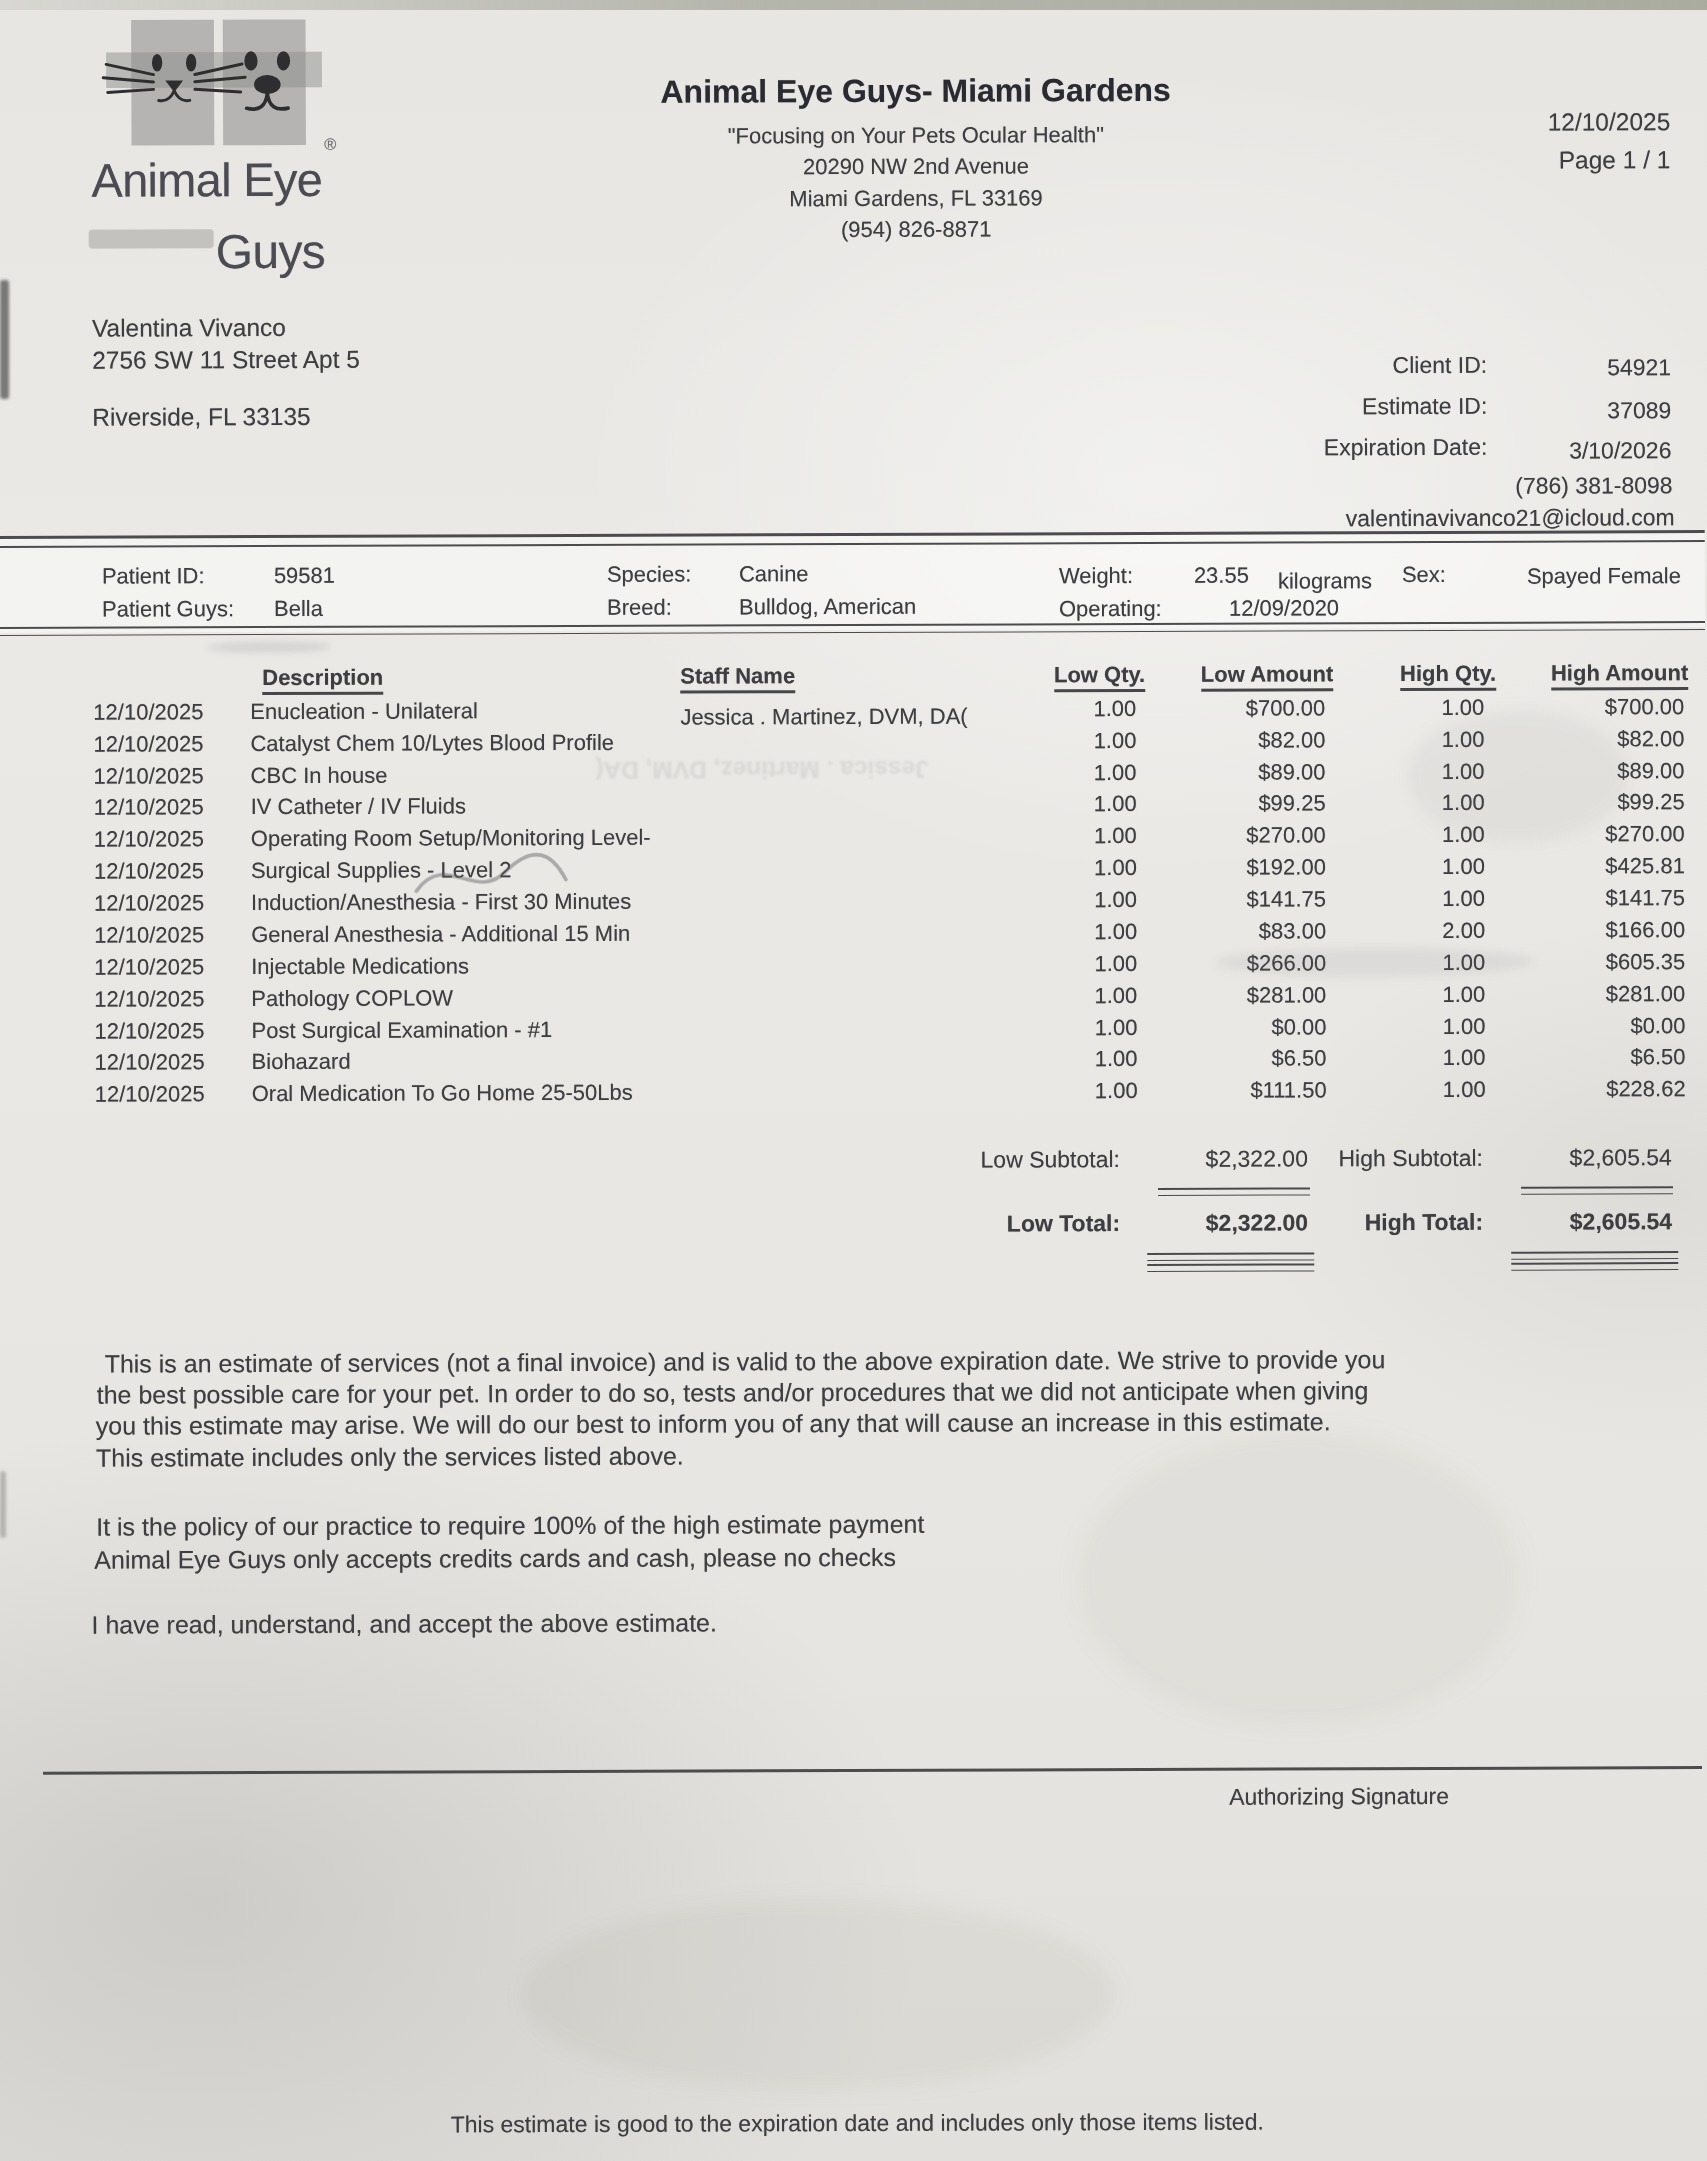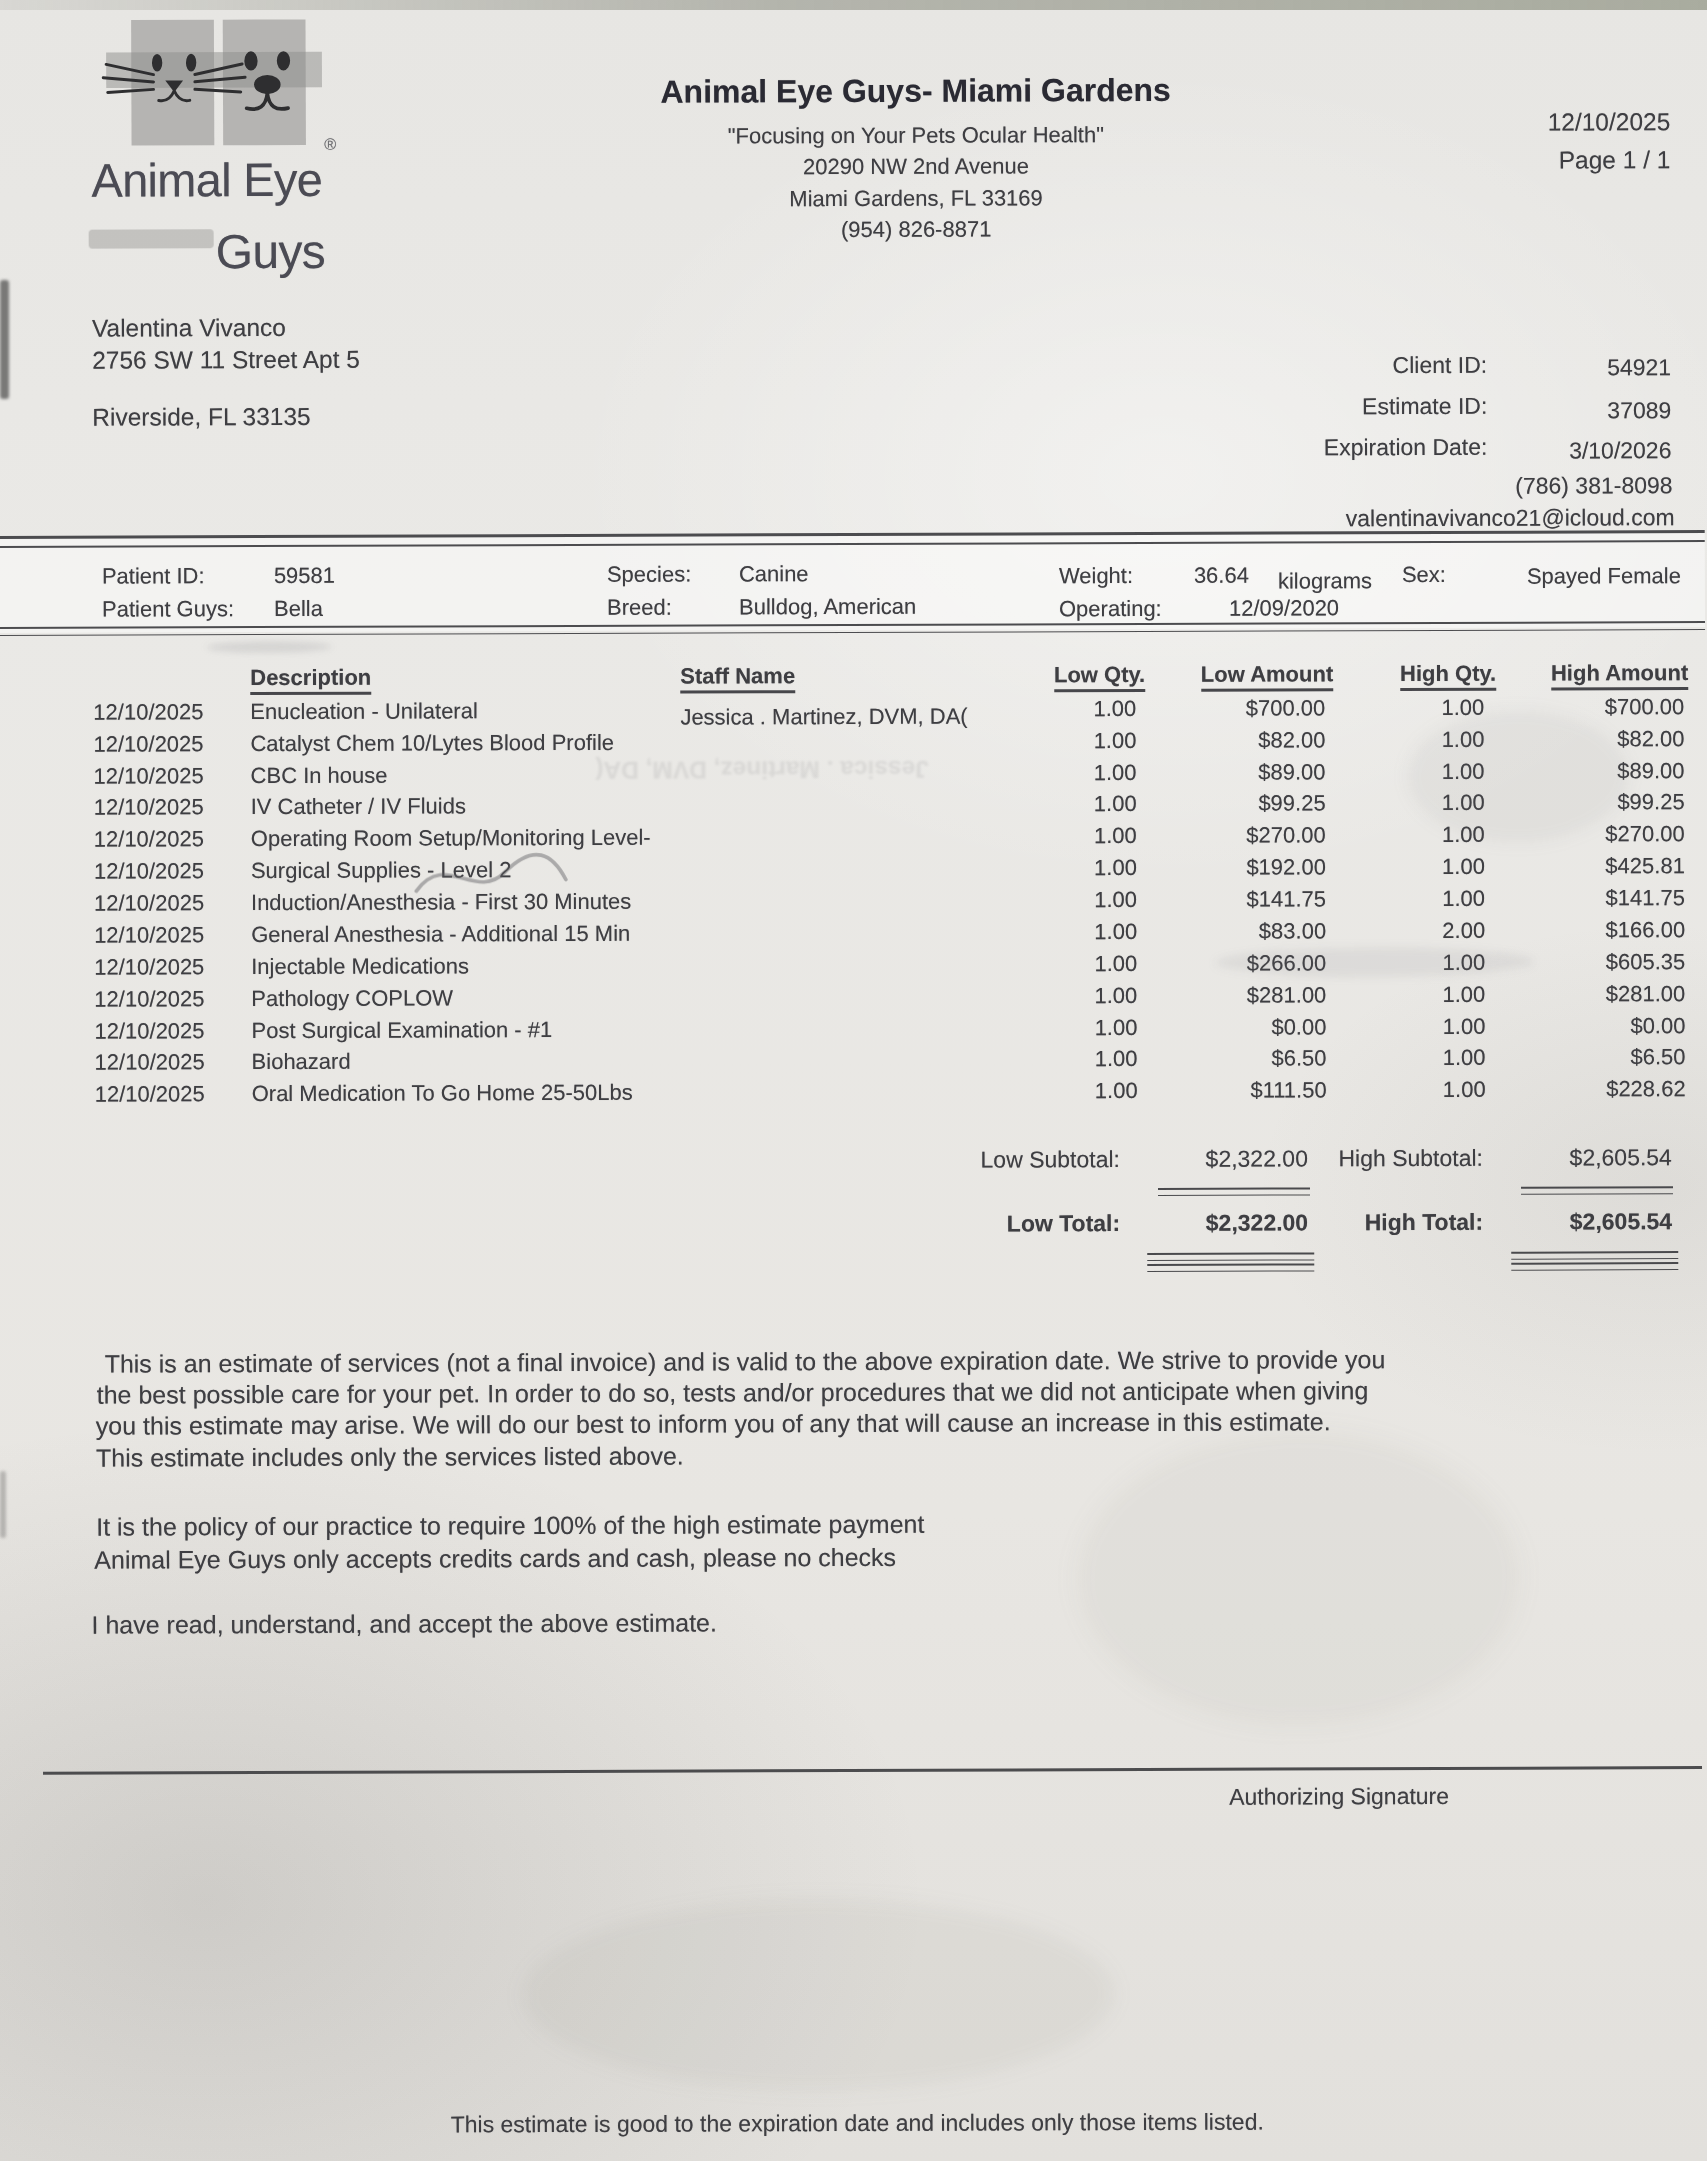--- a/index.html
+++ b/index.html
@@ -104,33 +104,33 @@
 
     <div class="band"></div>
     <div class="drule" style="left:0;top:533px;width:100%;"></div>
     <div class="drule2" style="left:0;top:624px;width:100%;"></div>
 
     <div class="t fs30" style="left:104px;top:560px;">Patient ID:</div>
     <div class="t fs30" style="left:276px;top:560px;">59581</div>
     <div class="t fs30" style="left:609px;top:560px;">Species:</div>
     <div class="t fs30" style="left:741px;top:560px;">Canine</div>
     <div class="t fs30" style="left:1061px;top:563px;">Weight:</div>
-    <div class="t fs30" style="left:1196px;top:563px;">36.64</div>
+    <div class="t fs30" style="left:1196px;top:563px;">23.55</div>
     <div class="t fs30" style="left:1280px;top:569px;">kilograms</div>
     <div class="t fs30" style="left:1404px;top:563px;">Sex:</div>
     <div class="t fs30" style="left:1529px;top:565px;">Spayed Female</div>
 
     <div class="t fs30" style="left:104px;top:593px;">Patient Guys:</div>
     <div class="t fs30" style="left:276px;top:593px;">Bella</div>
     <div class="t fs30" style="left:609px;top:593px;">Breed:</div>
     <div class="t fs30" style="left:741px;top:593px;">Bulldog, American</div>
     <div class="t fs30" style="left:1061px;top:596px;">Operating:</div>
     <div class="t fs30" style="left:1231px;top:596px;">12/09/2020</div>
 
-    <div class="t fs30 b" style="left:252px;top:662px;">
+    <div class="t fs30 b" style="left:264px;top:662px;">
       <span class="hu">Description</span></div>
     <div class="t fs30 b" style="left:682px;top:662px;">
       <span class="hu">Staff Name</span></div>
     <div class="t fs30 b r" style="left:999px;top:662px;width:148px;">
       <span class="hu">Low Qty.</span></div>
     <div class="t fs30 b r" style="left:1165px;top:662px;width:170px;">
       <span class="hu">Low Amount</span></div>
     <div class="t fs30 b r" style="left:1350px;top:662px;width:148px;">
       <span class="hu">High Qty.</span></div>
     <div class="t fs30 b r" style="left:1516px;top:662px;width:174px;">

